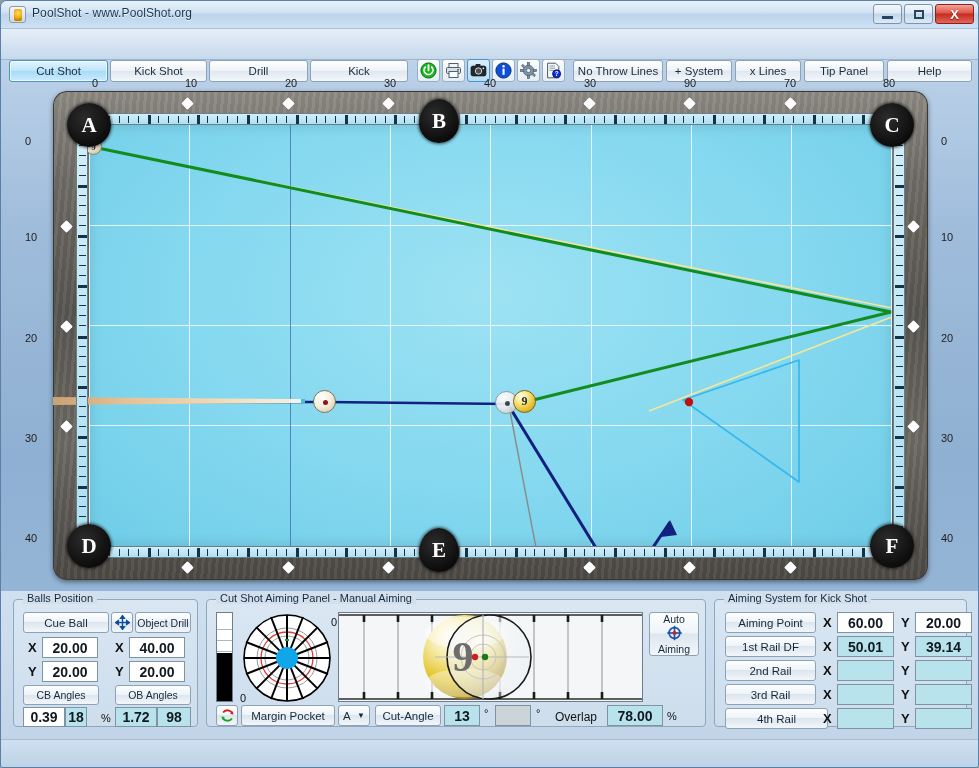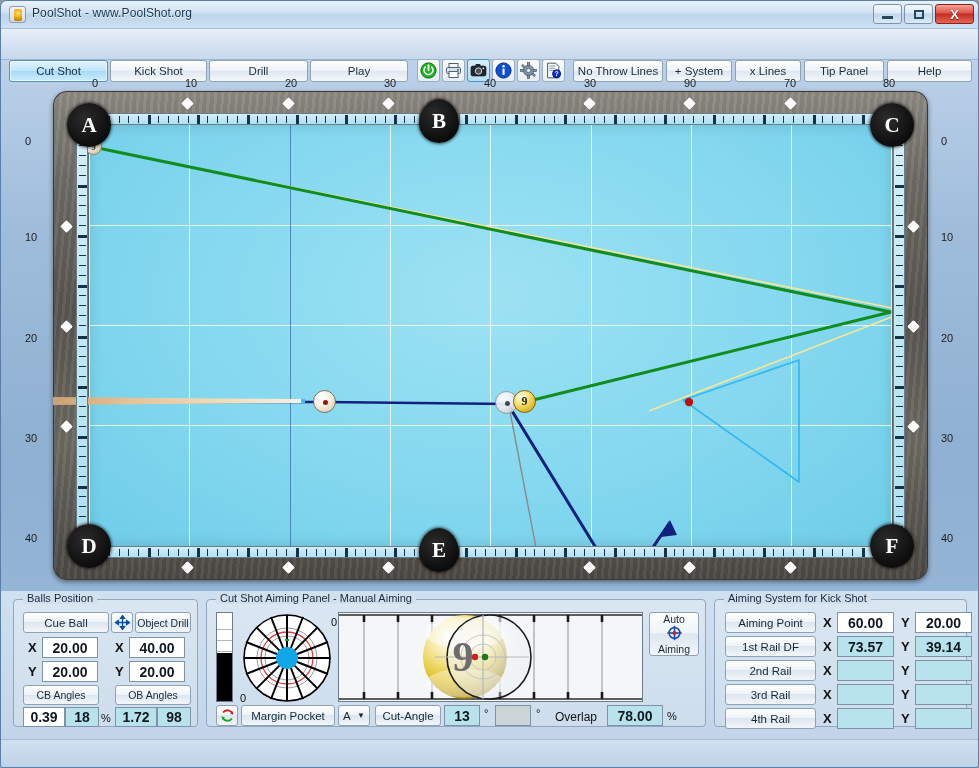--- a/index.html
+++ b/index.html
@@ -196,21 +196,21 @@
     </div>
     <div class="wbtn" id="btn-close">
       <div class="glyph">X</div>
     </div>
   </div>
 
   <div id="toolbar">
     <div class="tbtn sel" style="left:8px;width:99px;">Cut Shot</div>
     <div class="tbtn" style="left:109px;width:97px;">Kick Shot</div>
     <div class="tbtn" style="left:208px;width:99px;">Drill</div>
-    <div class="tbtn" style="left:309px;width:98px;">Play</div>
+    <div class="tbtn" style="left:309px;width:98px;">Kick</div>
 
     <div class="ibtn" style="left:416px;">
       <svg width="17" height="17" viewBox="0 0 17 17">
           <circle cx="8.5" cy="8.5" r="7.6" fill="#18b81c" stroke="#0a6d0c" stroke-width="1"></circle>
           <path d="M8.5 3.2 v5.1" stroke="#fff" stroke-width="1.8" stroke-linecap="round"></path>
           <path d="M5.3 5.1 a4.4 4.4 0 1 0 6.4 0" stroke="#fff" stroke-width="1.7" fill="none" stroke-linecap="round"></path>
         </svg>
     </div>
     <div class="ibtn" style="left:441px;">
       <svg width="17" height="17" viewBox="0 0 17 17">
@@ -679,21 +679,21 @@
 
       <span class="lbl" style="left:14px;top:64px;">Y</span>
       <div class="fld" style="left:28px;top:61px;width:56px;height:21px;">20.00</div>
       <span class="lbl" style="left:101px;top:64px;">Y</span>
       <div class="fld" style="left:115px;top:61px;width:56px;height:21px;">20.00</div>
 
       <div class="pbtn" style="left:9px;top:85px;width:76px;height:20px;font-size:10.5px;">CB Angles</div>
       <div class="pbtn" style="left:101px;top:85px;width:76px;height:20px;font-size:10.5px;">OB Angles</div>
 
       <div class="fld" style="left:9px;top:107px;width:42px;height:20px;">0.39</div>
-      <div class="fld cy" style="left:51px;top:107px;width:34px;height:20px;">18</div>
+      <div class="fld cy" style="left:51px;top:107px;width:22px;height:20px;">18</div>
       <span class="lbl-sm" style="left:87px;top:112px;">%</span>
       <div class="fld cy" style="left:101px;top:107px;width:42px;height:20px;">1.72</div>
       <div class="fld cy" style="left:143px;top:107px;width:34px;height:20px;">98</div>
     </div>
 
     <div class="group" style="left:205px;top:8px;width:500px;height:128px;">
       <div class="legend">Cut Shot Aiming Panel - Manual Aiming</div>
 
       <div style="position:absolute;left:9px;top:12px;width:17px;height:90px;border:1px solid #6d7d8b;background:#fff;">
         <div style="position:absolute;left:0;bottom:0;width:100%;height:55%;background:#000;"></div>
@@ -826,37 +826,37 @@
       <div class="legend">Aiming System for Kick Shot</div>
 
       <div class="pbtn" style="left:10px;top:12px;width:91px;height:21px;">Aiming Point</div>
       <span class="lbl" style="left:108px;top:15px;">X</span>
       <div class="fld" style="left:122px;top:12px;width:57px;height:21px;">60.00</div>
       <span class="lbl" style="left:186px;top:15px;">Y</span>
       <div class="fld" style="left:200px;top:12px;width:57px;height:21px;">20.00</div>
 
       <div class="pbtn" style="left:10px;top:36px;width:91px;height:21px;">1st Rail DF</div>
       <span class="lbl" style="left:108px;top:39px;">X</span>
-      <div class="fld cy" style="left:122px;top:36px;width:57px;height:21px;">73.57</div>
+      <div class="fld cy" style="left:122px;top:36px;width:57px;height:21px;">50.01</div>
       <span class="lbl" style="left:186px;top:39px;">Y</span>
       <div class="fld cy" style="left:200px;top:36px;width:57px;height:21px;">39.14</div>
 
       <div class="pbtn" style="left:10px;top:60px;width:91px;height:21px;">2nd Rail</div>
       <span class="lbl" style="left:108px;top:63px;">X</span>
       <div class="fld cy" style="left:122px;top:60px;width:57px;height:21px;"></div>
       <span class="lbl" style="left:186px;top:63px;">Y</span>
       <div class="fld cy" style="left:200px;top:60px;width:57px;height:21px;"></div>
 
       <div class="pbtn" style="left:10px;top:84px;width:91px;height:21px;">3rd Rail</div>
       <span class="lbl" style="left:108px;top:87px;">X</span>
       <div class="fld cy" style="left:122px;top:84px;width:57px;height:21px;"></div>
       <span class="lbl" style="left:186px;top:87px;">Y</span>
       <div class="fld cy" style="left:200px;top:84px;width:57px;height:21px;"></div>
 
-      <div class="pbtn" style="left:10px;top:108px;width:91px;height:21px;">4th Rail</div>
+      <div class="pbtn" style="left:10px;top:108px;width:103px;height:21px;">4th Rail</div>
       <span class="lbl" style="left:108px;top:111px;">X</span>
       <div class="fld cy" style="left:122px;top:108px;width:57px;height:21px;"></div>
       <span class="lbl" style="left:186px;top:111px;">Y</span>
       <div class="fld cy" style="left:200px;top:108px;width:57px;height:21px;"></div>
     </div>
   </div>
 
   <div id="statusbar"></div>
 </div>
 

